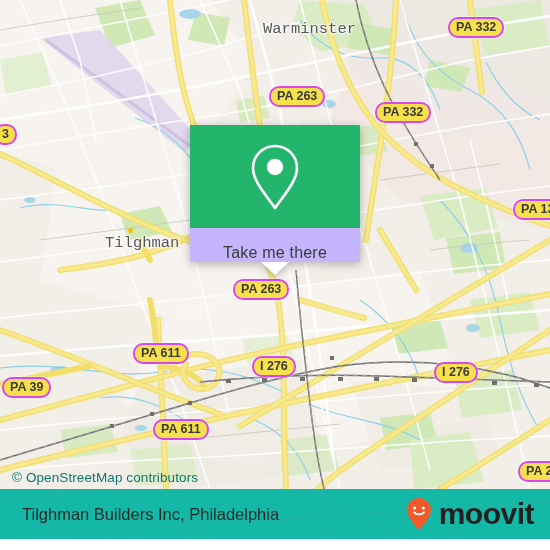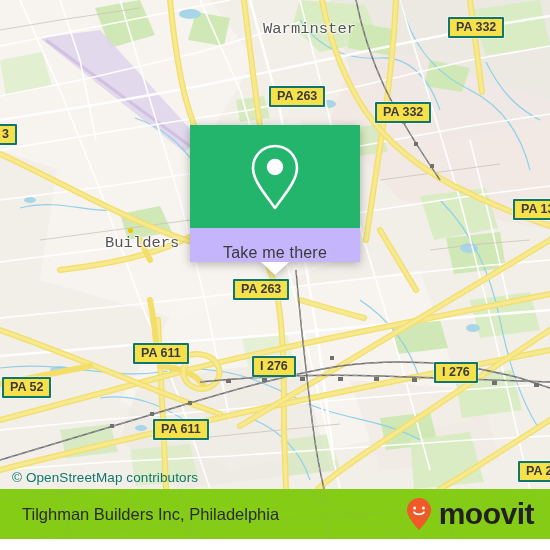--- a/index.html
+++ b/index.html
@@ -20,21 +20,21 @@
   
   .attrib{
     position:absolute;left:12px;top:470px;
     font-size:13.5px;color:#0f766e;letter-spacing:0.1px;
     white-space:nowrap;z-index:40;
   }
 
   
   .shield{
     position:absolute;z-index:30;
-    background:#f7e14a;border:2px solid #0f766e;border-radius:1px;
+    background:#f7e14a;border:2px solid #d946ef;border-radius:10px;
     color:#3b3b3b;font-size:12.5px;font-weight:bold;
     padding:1px 6px 2px 6px;line-height:14px;white-space:nowrap;
     box-shadow:0 0 0 1px rgba(255,255,255,.35);
   }
 
   
   .place{
     position:absolute;z-index:25;color:#555;white-space:nowrap;
     text-shadow:0 0 3px #fff,0 0 3px #fff,0 0 3px #fff,0 0 2px #fff;
     font-family:Liberation Mono, monospace;
@@ -64,21 +64,21 @@
   }
   .popup-tip{
     position:absolute;left:50%;bottom:-13px;transform:translateX(-50%);
     width:0;height:0;border-left:14px solid transparent;
     border-right:14px solid transparent;border-top:13px solid #ffffff;
   }
 
   
   .footer{
     position:absolute;left:0;top:489px;width:550px;height:50px;
-    background:#84cc16;overflow:hidden;
+    background:#14b8a6;overflow:hidden;
   }
   .footer-watermark{position:absolute;left:0;top:-489px;width:550px;height:550px;opacity:.07;}
   .footer-title{
     position:absolute;left:22px;top:50%;transform:translateY(-50%);
     font-size:16.5px;color:#2b2b2b;white-space:nowrap;z-index:3;
   }
   .footer-logo{
     position:absolute;right:16px;top:50%;transform:translateY(-50%);
     display:flex;align-items:center;z-index:3;
   }
@@ -268,33 +268,33 @@
         <rect x="330" y="356" width="4" height="4"></rect>
         <rect x="402" y="120" width="4" height="4"></rect>
         <rect x="414" y="142" width="4" height="4"></rect>
         <rect x="430" y="164" width="4" height="4"></rect>
       </g>
       <path class="rail" d="M296,270 C300,320 306,370 312,420 C316,452 320,472 324,489"></path>
       <path class="rail2" d="M296,270 C300,320 306,370 312,420 C316,452 320,472 324,489"></path>
     </svg>
 
     <div class="place big" style="left:263px;top:20px;">Warminster</div>
-    <div class="place big" style="left:105px;top:234px;">Builders</div>
+    <div class="place big" style="left:105px;top:234px;">Tilghman</div>
     <div class="place-dot" style="left:128px;top:228px;"></div>
 
     <div class="shield" style="left:448px;top:17px;">PA 332</div>
     <div class="shield" style="left:269px;top:86px;">PA 263</div>
     <div class="shield" style="left:375px;top:102px;">PA 332</div>
     <div class="shield" style="left:-6px;top:124px;">3</div>
     <div class="shield" style="left:513px;top:199px;">PA 13</div>
     <div class="shield" style="left:233px;top:279px;">PA 263</div>
     <div class="shield" style="left:133px;top:343px;">PA 611</div>
     <div class="shield" style="left:252px;top:356px;">I 276</div>
     <div class="shield" style="left:434px;top:362px;">I 276</div>
-    <div class="shield" style="left:2px;top:377px;">PA 52</div>
+    <div class="shield" style="left:2px;top:377px;">PA 39</div>
     <div class="shield" style="left:153px;top:419px;">PA 611</div>
     <div class="shield" style="left:518px;top:461px;">PA 2</div>
 
     <div class="attrib">© OpenStreetMap contributors</div>
 
     <div class="popup">
       <div class="popup-head">
         <svg width="54" height="68" viewBox="0 0 54 68">
           <path d="M27 3 C14.8 3 5 12.8 5 25 C5 38 18 52 27 65 C36 52 49 38 49 25 C49 12.8 39.2 3 27 3 Z" fill="none" stroke="#ffffff" stroke-width="2.6" stroke-linejoin="round"></path>
           <circle cx="27" cy="24" r="8.2" fill="#ffffff"></circle>

